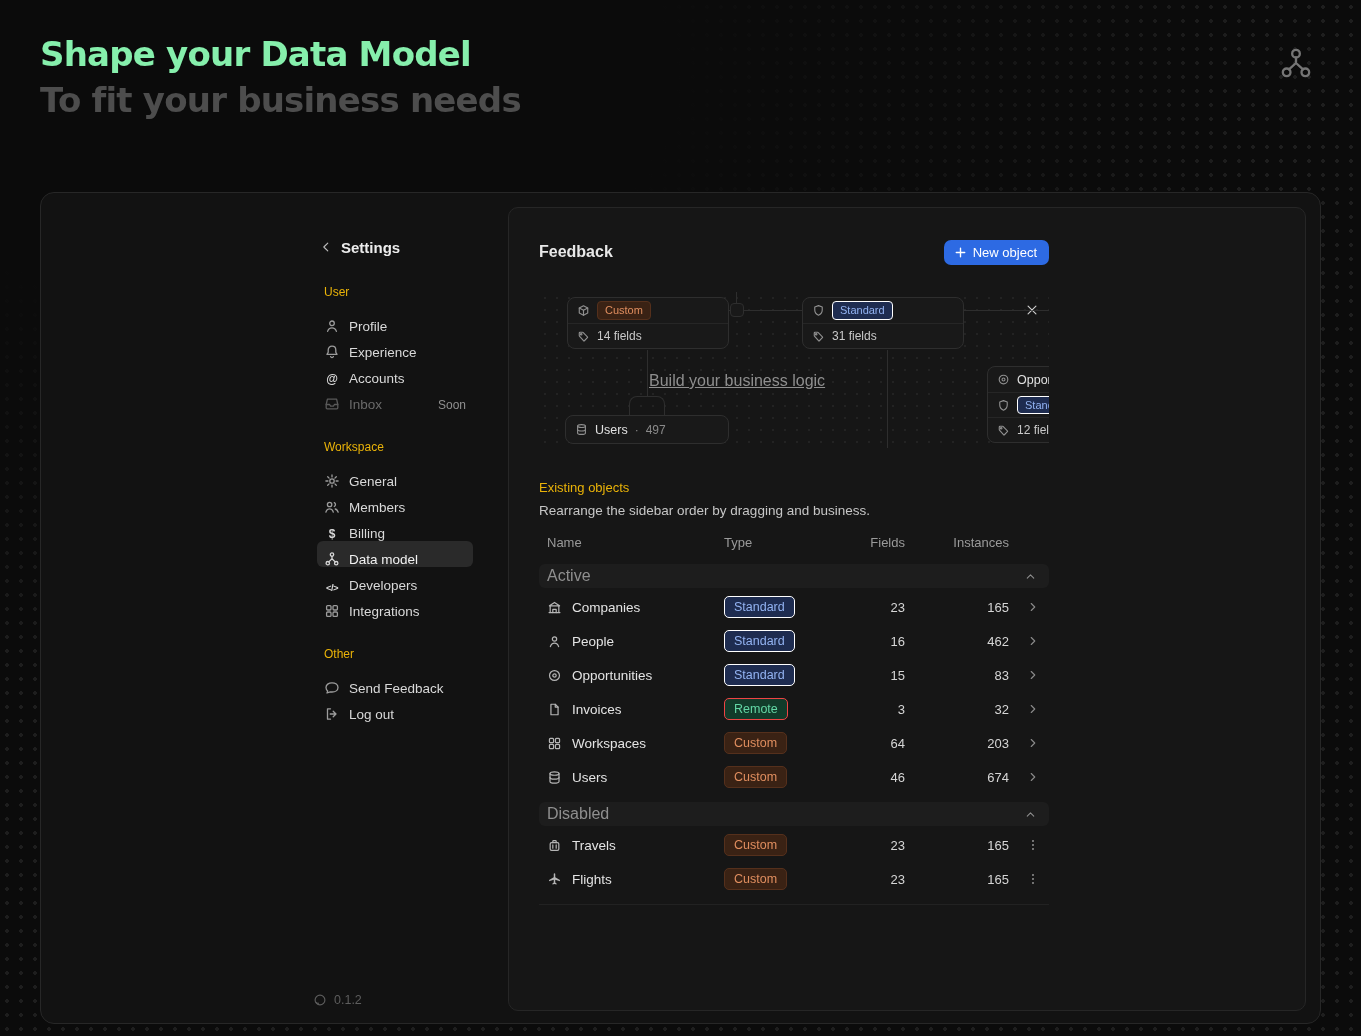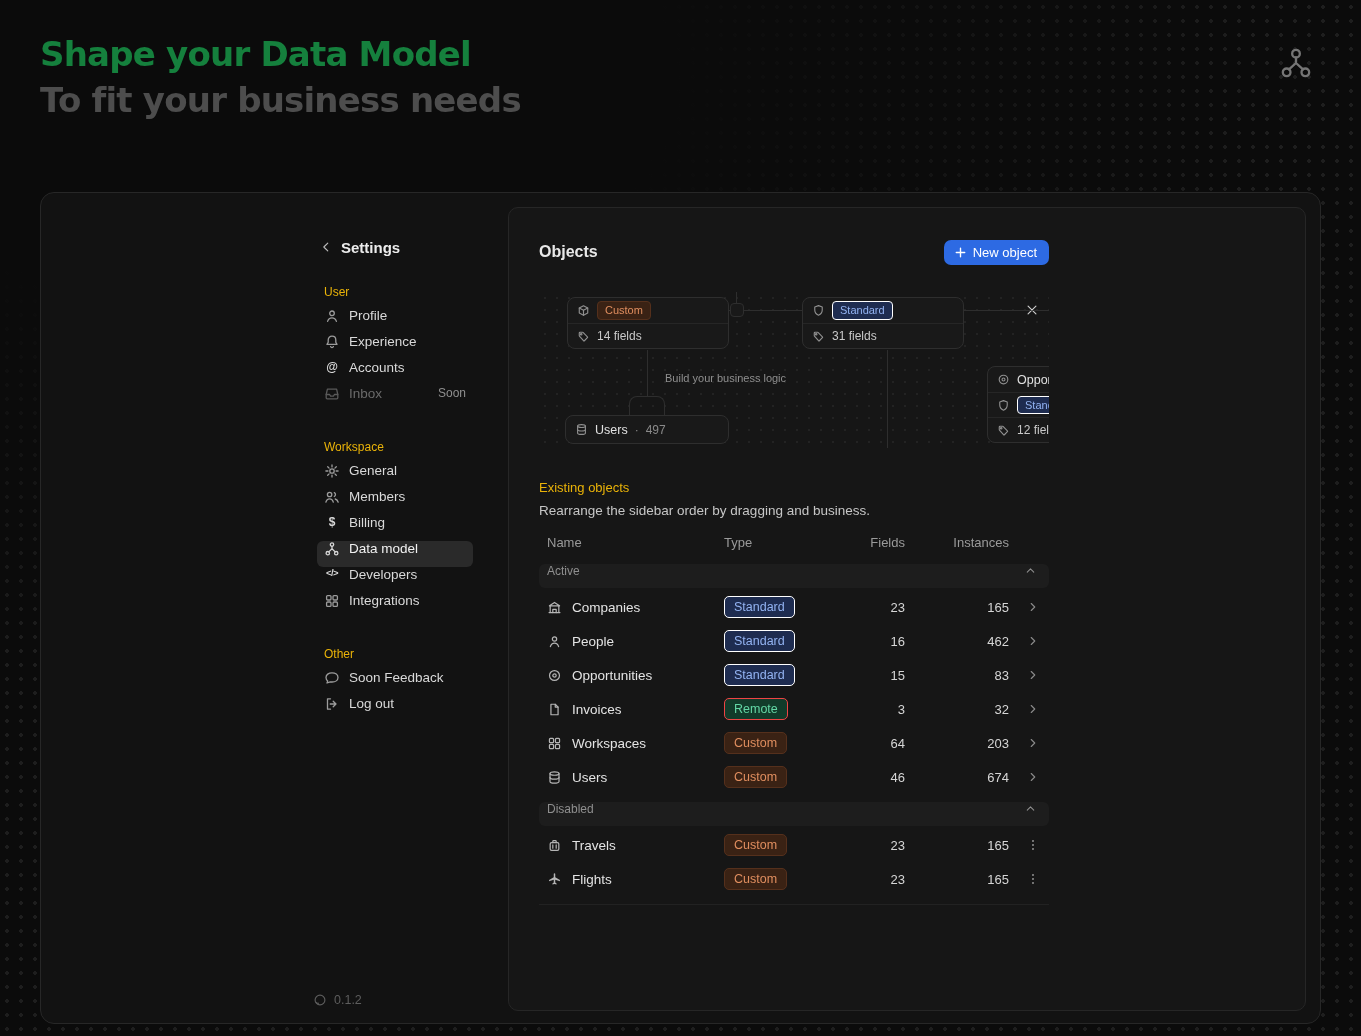--- a/index.html
+++ b/index.html
@@ -15,37 +15,37 @@
       radial-gradient(circle, #1e1e1e 1.6px, transparent 1.8px);
     background-size: auto, 14px 14px;
   }
   .ic { width: 16px; height: 16px; fill: none; stroke: currentColor; stroke-width: 1.3;
         stroke-linecap: round; stroke-linejoin: round; flex: none; display: block; }
   .ic.sm { width: 13px; height: 13px; stroke-width: 1.4; }
 
   
   .hero { position: absolute; left: 40px; top: 34px; }
   .hero h1 { font-family: "DejaVu Sans", sans-serif; font-weight: bold; font-size: 34px;
-             letter-spacing: -0.8px; color: #15803d; }
+             letter-spacing: -0.8px; color: #86efac; }
   .hero h2 { font-family: "DejaVu Sans", sans-serif; font-weight: bold; font-size: 34px;
              letter-spacing: -0.8px; color: #4d4d4d; margin-top: 6px; text-align: right; }
   .hero-icon { position: absolute; right: 48px; top: 46px; color: #757575; }
   .hero-icon .ic { width: 34px; height: 34px; stroke-width: 1.1; }
 
   
   .card { position: absolute; left: 40px; top: 164px; width: 1281px; height: 832px;
           background: #121212; border: 1px solid #272727; border-radius: 14px; margin-top: 28px; }
 
   
   .sidebar { position: absolute; left: 276px; top: 44px; width: 156px; }
   .sb-header { display: flex; align-items: center; gap: 8px; height: 20px;
                font-size: 15px; font-weight: bold; color: #ececec; padding-left: 2px; cursor: pointer; }
   .sb-header .ic { width: 14px; height: 14px; color: #bdbdbd; }
   .sb-label { font-size: 12px; color: #eab308; margin: 28px 0 9px 7px; }
-  .sb-item { display: flex; align-items: flex-start; gap: 9px; height: 26px; padding: 0 7px;
+  .sb-item { display: flex; align-items: flex-end; gap: 9px; height: 26px; padding: 0 7px;
              border-radius: 6px; font-size: 13.5px; color: #d9d9d9; cursor: pointer; }
   .sb-item .ic { color: #9c9c9c; }
   .sb-item.active { background: #2a2a2a; color: #f2f2f2; }
   .sb-item.active .ic { color: #d6d6d6; }
   .sb-item.muted { color: #6a6a6a; }
   .sb-item.muted .ic { color: #5a5a5a; }
   .glyph { width: 16px; text-align: center; font-size: 12px; font-weight: bold; flex: none; }
   .glyph.code { font-size: 9.5px; letter-spacing: -0.5px; }
   .soon { margin-left: auto; font-size: 12px; color: #8f8f8f; }
   .version { position: absolute; left: 272px; bottom: 16px; display: flex; align-items: center;
@@ -73,21 +73,21 @@
               font-size: 12px; color: #c9c9c9; white-space: nowrap; }
   .node-row + .node-row { border-top: 1px solid #262626; }
   .node .ic { color: #8f8f8f; }
   .node-name { color: #e0e0e0; font-size: 12.5px; }
   .dim { color: #8a8a8a; }
   .line { position: absolute; background: #2e2e2e; }
   .junction { position: absolute; left: 191px; top: 11px; width: 14px; height: 14px;
               background: #191919; border: 1px solid #2e2e2e; border-radius: 4px; }
   .merge { position: absolute; left: 90px; top: 104px; width: 36px; height: 19px;
            border: 1px solid #2e2e2e; border-bottom: none; border-radius: 8px 8px 0 0; }
-  .canvas-text { position: absolute; left: 126px; top: 80px; font-size: 11px; color: #8f8f8f; }
+  .canvas-text { position: absolute; left: 110px; top: 80px; font-size: 16px; color: #8f8f8f; text-decoration: underline; }
   .canvas-x { position: absolute; left: 486px; top: 11px; color: #cfcfcf; cursor: pointer; }
   .canvas-x .ic { width: 14px; height: 14px; }
 
   
   .badge { display: inline-flex; align-items: center; border-radius: 5px; font-size: 12.5px;
            padding: 3px 9px; line-height: 1.15; white-space: nowrap; }
   .badge.sm { font-size: 11px; padding: 2px 7px; border-radius: 4px; }
   .badge-standard { background: #1e2c50; color: #93b3f2; border: 1px solid #ffffff; }
   .badge-custom   { background: #3a2214; color: #e08e5f; border: 1px solid #55301c; }
   .badge-remote   { background: #123b2a; color: #63d6a4; border: 1px solid #ef4444; }
@@ -99,23 +99,23 @@
   .thead { margin-top: 10px; height: 28px; font-size: 13px; color: #9a9a9a; }
   .trow { height: 34px; font-size: 13.5px; }
   .c-name { display: flex; align-items: center; gap: 10px; padding-left: 8px; overflow: hidden; }
   .trow .c-name { color: #e3e3e3; }
   .trow .c-name .ic { color: #b5b5b5; width: 15px; height: 15px; }
   .c-type { padding-left: 22px; }
   .num { text-align: right; font-size: 13px; color: #d6d6d6; }
   .thead .num { color: #9a9a9a; }
   .c-act { display: flex; justify-content: flex-end; padding-right: 9px; color: #8a8a8a; }
   .c-act .ic { width: 14px; height: 14px; cursor: pointer; }
-  .group-bar { margin: 8px 0 2px; height: 24px; display: flex; align-items: flex-start;
+  .group-bar { margin: 8px 0 2px; height: 24px; display: flex; align-items: center;
                justify-content: space-between; background: #1d1d1d; border-radius: 6px;
-               padding: 0 12px 0 8px; font-size: 12px; color: #8f8f8f; cursor: pointer; }
+               padding: 0 12px 0 8px; font-size: 16px; color: #8f8f8f; cursor: pointer; }
   .group-bar .ic { width: 13px; height: 13px; color: #8f8f8f; }
   .table-divider { margin-top: 8px; border-top: 1px solid #222222; }
 </style>
 </head>
 <body>
 
 <header class="hero">
   <h1>Shape your Data Model</h1>
   <h2>To fit your business needs</h2>
 </header>
@@ -208,21 +208,21 @@
           <rect x="9" y="9" width="4.4" height="4.4" rx="1"></rect>
         </svg>
       <span>Integrations</span>
     </div>
 
     <div class="sb-label">Other</div>
     <div class="sb-item">
       <svg class="ic" viewBox="0 0 16 16">
           <path d="M8 2.8c3.4 0 6 2 6 4.6s-2.6 4.6-6 4.6c-.6 0-1.2-.1-1.8-.2L3 13l.7-2.1C2.6 10 2 8.8 2 7.4 2 4.8 4.6 2.8 8 2.8z"></path>
         </svg>
-      <span>Soon Feedback</span>
+      <span>Send Feedback</span>
     </div>
     <div class="sb-item">
       <svg class="ic" viewBox="0 0 16 16">
           <path d="M6.5 2.8H3.5v10.4h3"></path>
           <path d="M9.2 5.2 12 8l-2.8 2.8M12 8H6.2"></path>
         </svg>
       <span>Log out</span>
     </div>
   </aside>
 
@@ -231,21 +231,21 @@
         <circle cx="8" cy="8" r="5.6"></circle>
         <path d="M6 13.2v-1.6c-1.9.4-2.5-1-2.5-1"></path>
       </svg>
     <span>0.1.2</span>
   </div>
 
   <section class="panel">
     <div class="content">
 
       <div class="panel-head">
-        <h3>Objects</h3>
+        <h3>Feedback</h3>
         <button class="btn-new">
           <svg class="ic" viewBox="0 0 16 16">
               <path d="M8 2.8v10.4M2.8 8h10.4"></path>
             </svg>
           <span>New object</span>
         </button>
       </div>
 
       <div class="canvas">
         <div class="line" style="left:190px;top:18px;width:73px;height:1px"></div>

